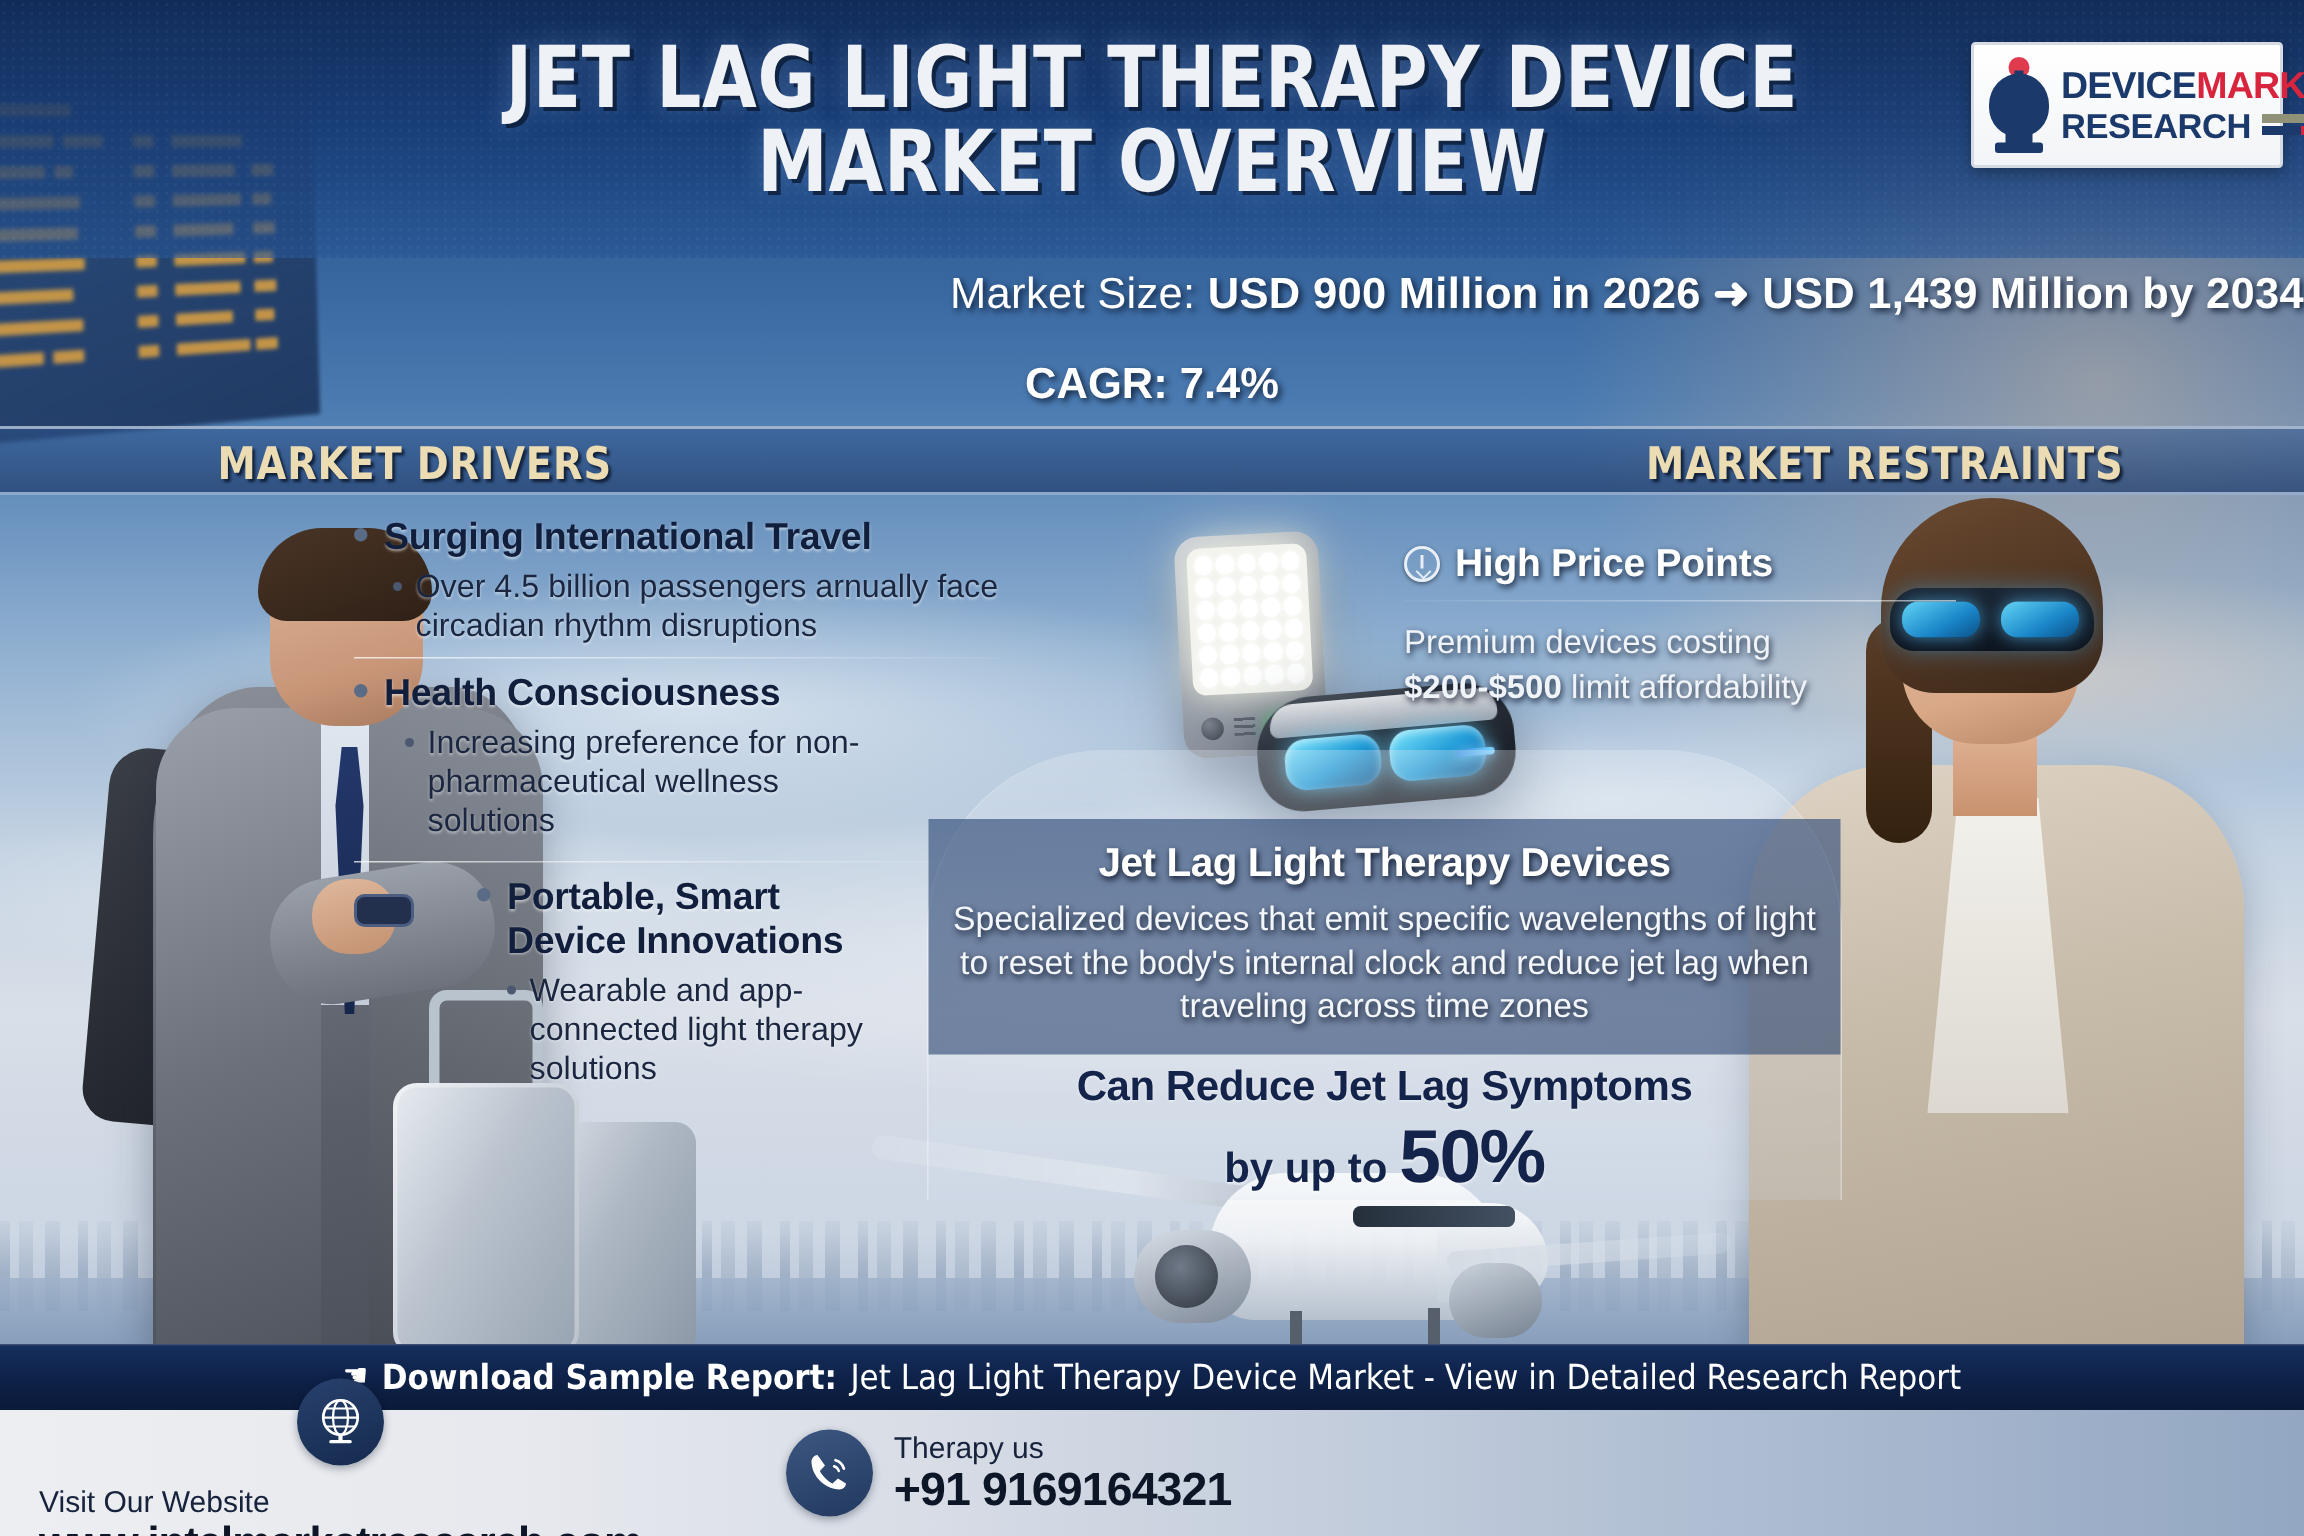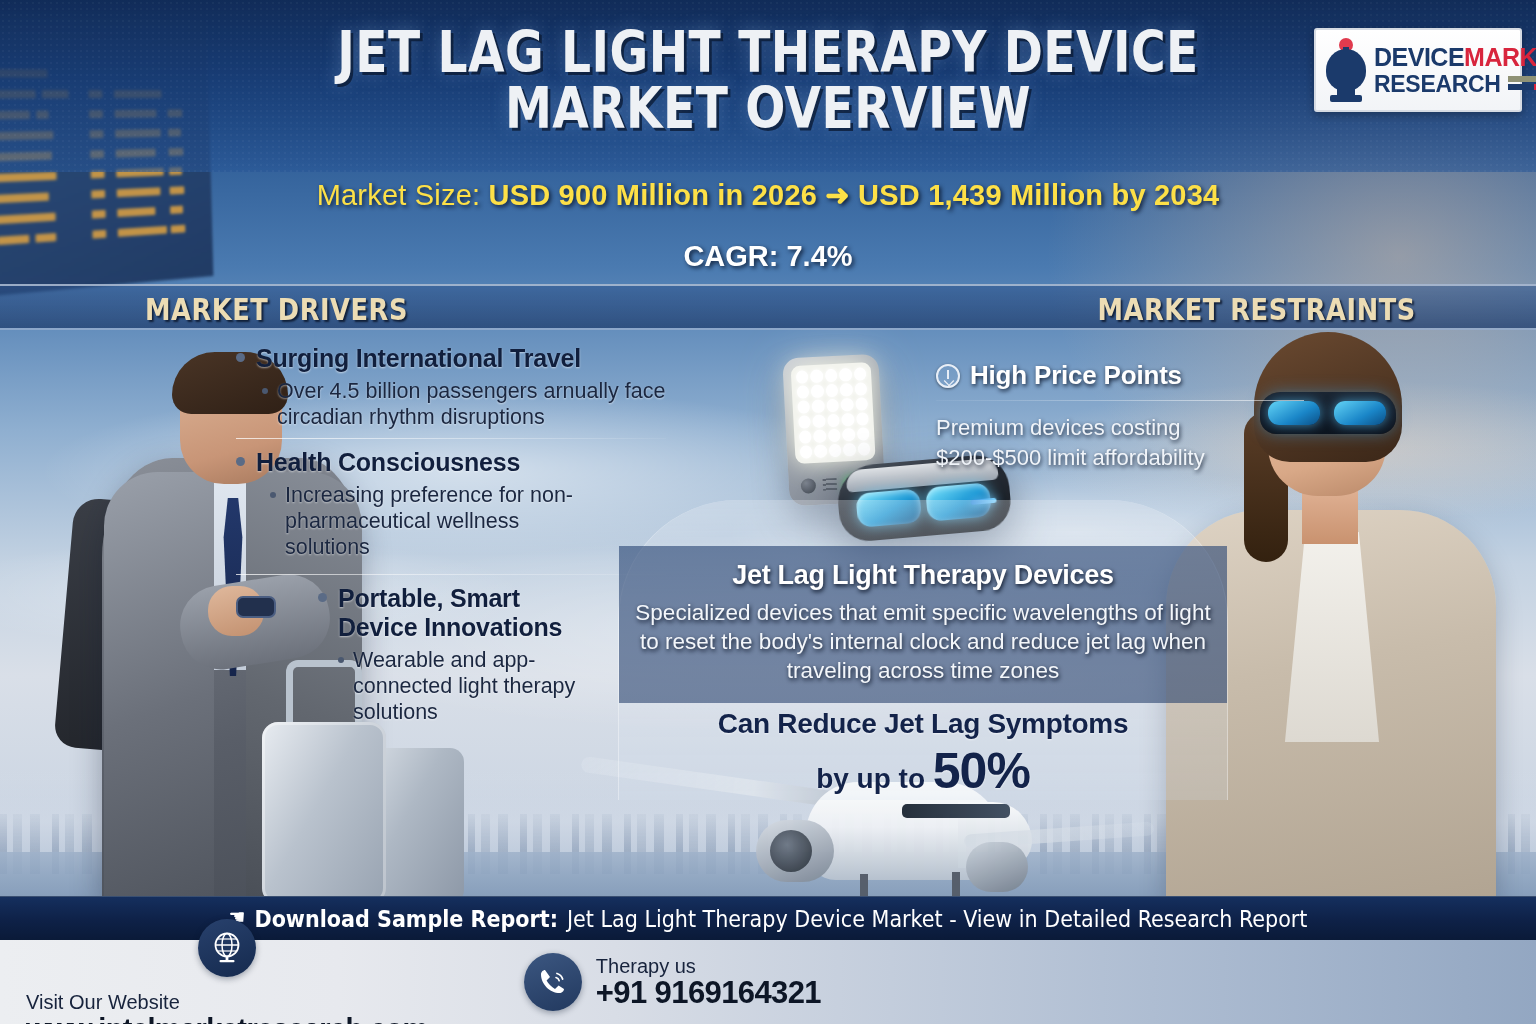--- a/index.html
+++ b/index.html
@@ -321,22 +321,22 @@
   .logo-l1 .a{ color:#1b3a6b; } .logo-l1 .b{ color:#d8253d; }
   .logo-l2{ display:flex; align-items:center; margin-top:3px; }
   .logo-l2 .w{ font-size:23px; font-weight:bold; color:#1b3a6b; letter-spacing:-.3px; }
   .logo-bars{ margin-left:7px; width:52px; }
   .logo-bars i{ display:block; height:6px; margin-bottom:2px; }
   .logo-bars .g{ background:#8f9276; }
   .logo-bars .n{ background:#1b3a6b; width:26px; float:left; }
   .logo-bars .r{ background:#d8253d; width:26px; float:left; }
 
   .marketsize{
-    position:absolute; left:0; right:0; top:178px; text-align:center; z-index:4;
-    font-size:29px; color:#fde047; letter-spacing:.2px;
+    position:absolute; left:0; right:0; top:178px; text-align:right; z-index:4;
+    font-size:29px; color:#ffffff; letter-spacing:.2px;
     text-shadow:2px 2px 4px rgba(8,20,42,.85);
   }
   .marketsize b{ font-weight:bold; }
   .cagr{
     position:absolute; left:0; right:0; top:240px; text-align:center; z-index:4;
     font-size:29px; font-weight:bold; color:#ffffff;
     text-shadow:2px 2px 4px rgba(8,20,42,.85);
   }
 
   
@@ -392,21 +392,21 @@
   }
   .icon-circ:after{
     content:""; position:absolute; left:5px; top:9px; width:10px; height:10px;
     border-right:2px solid #e8eef6; border-bottom:2px solid #e8eef6;
     transform:rotate(45deg) scale(.62);
   }
   .rsub{
     font-size:22px; color:#f0f4f9; line-height:30px; margin-top:12px;
     text-shadow:1px 2px 4px rgba(6,16,36,.9);
   }
-  .rsub b{ font-weight:normal; }
+  .rsub b{ font-weight:bold; }
 
   
   .arch{
     position:absolute; left:618px; top:500px; width:610px; height:300px; z-index:5;
     border-radius:120px 120px 0 0;
     background:linear-gradient(180deg, rgba(236,240,246,.30) 0%, rgba(225,232,242,.22) 40%, rgba(214,224,238,.18) 100%);
     border-left:1px solid rgba(255,255,255,.35);
     border-right:1px solid rgba(255,255,255,.35);
   }
   .arch-inner{

